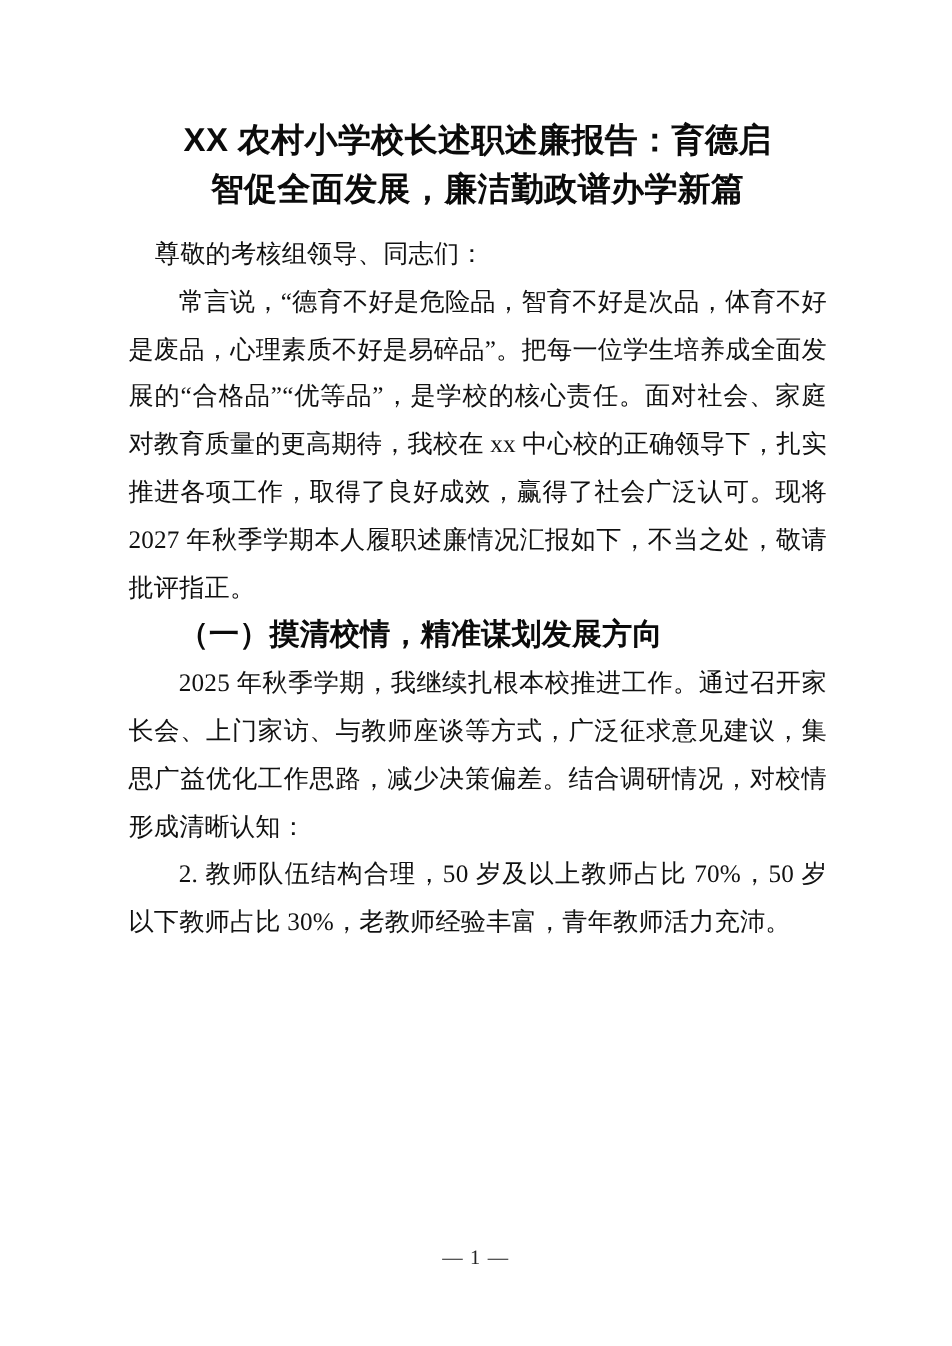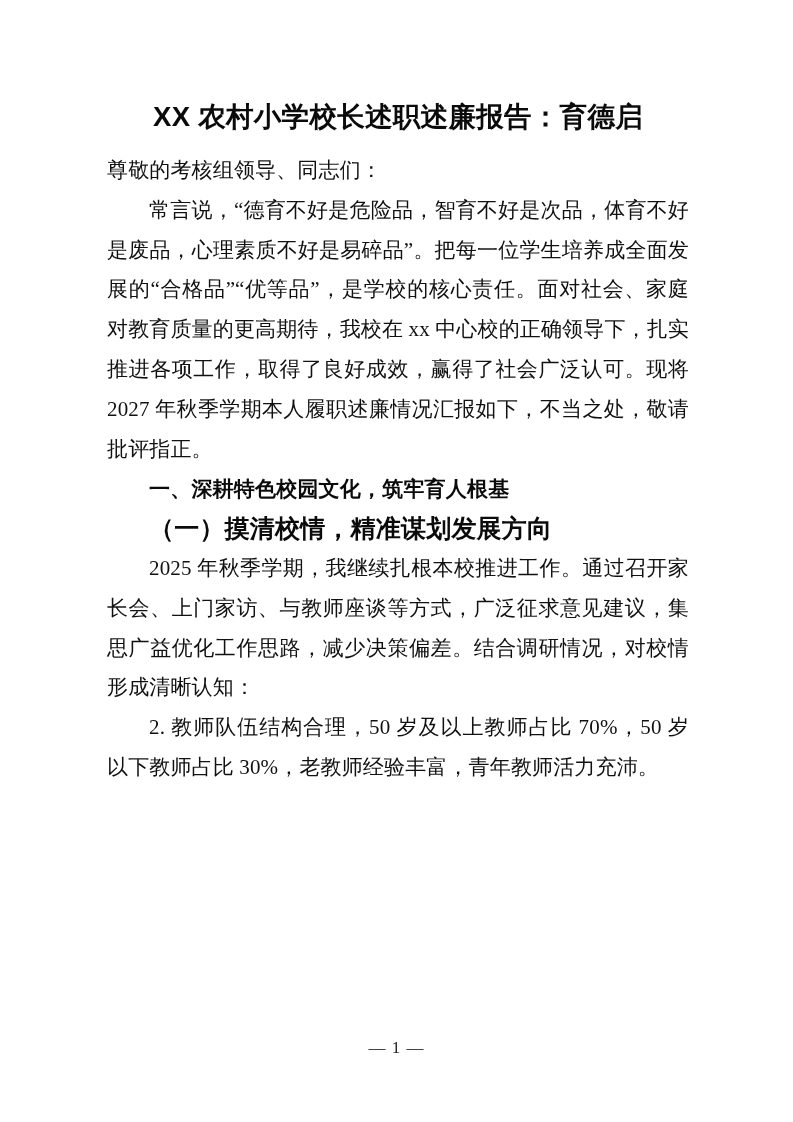--- a/index.html
+++ b/index.html
@@ -57,20 +57,21 @@
     text-justify: inter-ideograph;
     margin: 0;
     color: #111111;
     letter-spacing: 0.15px;
   }
   .para.indent {
     text-indent: 42px;
   }
   .para.noindent {
     text-indent: 0;
+    margin-left: 22px;
   }
 
   
   .h1-cn {
     font-family: "Liberation Sans", "DejaVu Sans", sans-serif;
     font-weight: bold;
     font-size: 21px;
     line-height: 39.8px;
     text-indent: 42px;
     margin: 0;
@@ -105,27 +106,27 @@
 </style>
 </head>
 <body>
 
 <div class="page">
 
   <div class="content">
 
     <h1 class="doc-title">
       <span>XX 农村小学校长述职述廉报告：育德启</span><br>
+      <span>智促全面发展，廉洁勤政谱办学新篇</span>
     </h1>
 
     <p class="para noindent">尊敬的考核组领导、同志们：</p>
 
     <p class="para indent">常言说，“德育不好是危险品，智育不好是次品，体育不好是废品，心理素质不好是易碎品”。把每一位学生培养成全面发展的“合格品”“优等品”，是学校的核心责任。面对社会、家庭对教育质量的更高期待，我校在 xx 中心校的正确领导下，扎实推进各项工作，取得了良好成效，赢得了社会广泛认可。现将 2027 年秋季学期本人履职述廉情况汇报如下，不当之处，敬请批评指正。</p>
 
-    <p class="h1-cn">一、深耕特色校园文化，筑牢育人根基</p>
 
     <p class="h2-cn">（一）摸清校情，精准谋划发展方向</p>
 
     <p class="para indent">2025 年秋季学期，我继续扎根本校推进工作。通过召开家长会、上门家访、与教师座谈等方式，广泛征求意见建议，集思广益优化工作思路，减少决策偏差。结合调研情况，对校情形成清晰认知：</p>
 
 
     <p class="para indent">2. 教师队伍结构合理，50 岁及以上教师占比 70%，50 岁以下教师占比 30%，老教师经验丰富，青年教师活力充沛。</p>
 
 
   </div>

